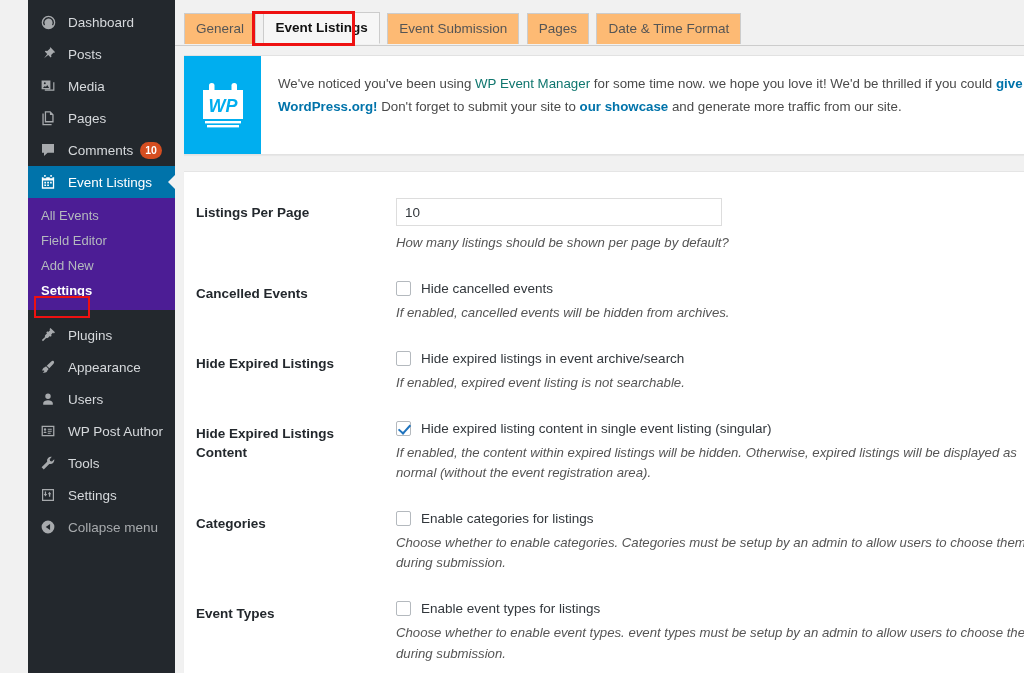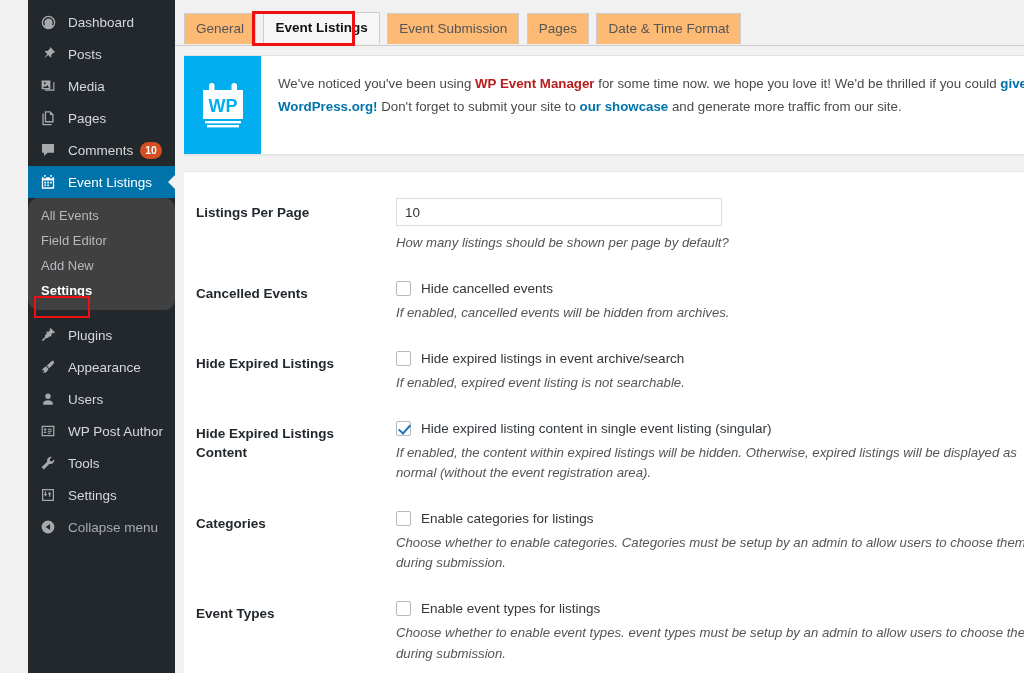--- a/index.html
+++ b/index.html
@@ -76,23 +76,22 @@
     min-width: 17px;
     height: 17px;
     border-radius: 9px;
     text-align: center;
     padding: 0 5px;
     display: inline-block;
   }
 
   
   .submenu {
-    background: #404040;
+    background: #4c1d95;
     padding: 5px 0 7px 0;
-    border-radius: 11px;
   }
   .submenu-item {
     padding: 5px 0 5px 13px;
     font-size: 13px;
     color: #b4b9be;
     cursor: pointer;
     position: relative;
   }
   .submenu-item.current {
     color: #fff;
@@ -168,35 +167,36 @@
     display: flex;
     align-items: stretch;
     width: 1010px;
     box-shadow: 0 1px 1px rgba(0,0,0,.04);
   }
   #notice-logo {
     flex: 0 0 77px;
     background: #00AEEF;
     display: flex; align-items: center; justify-content: center;
     padding: 24px 0;
+    font-style: italic;
   }
   .wp-cal {
     width: 50px; height: 50px;
     position: relative;
   }
   #notice-text {
     flex: 1 1 auto;
     padding: 17px 14px 17px 17px;
     font-size: 13.3px;
     color: #4a4a4a;
     line-height: 1.72;
     white-space: nowrap;
     overflow: hidden;
   }
-  #notice-text b { color: #b91c1c; font-weight: bold; }
+  #notice-text b { color: #0f766e; font-weight: normal; }
   #notice-text a {
     color: #0073aa;
     font-weight: bold;
     text-decoration: none;
   }
 
   
   #panel {
     margin: 16px 0 0 9px;
     width: 1010px;

